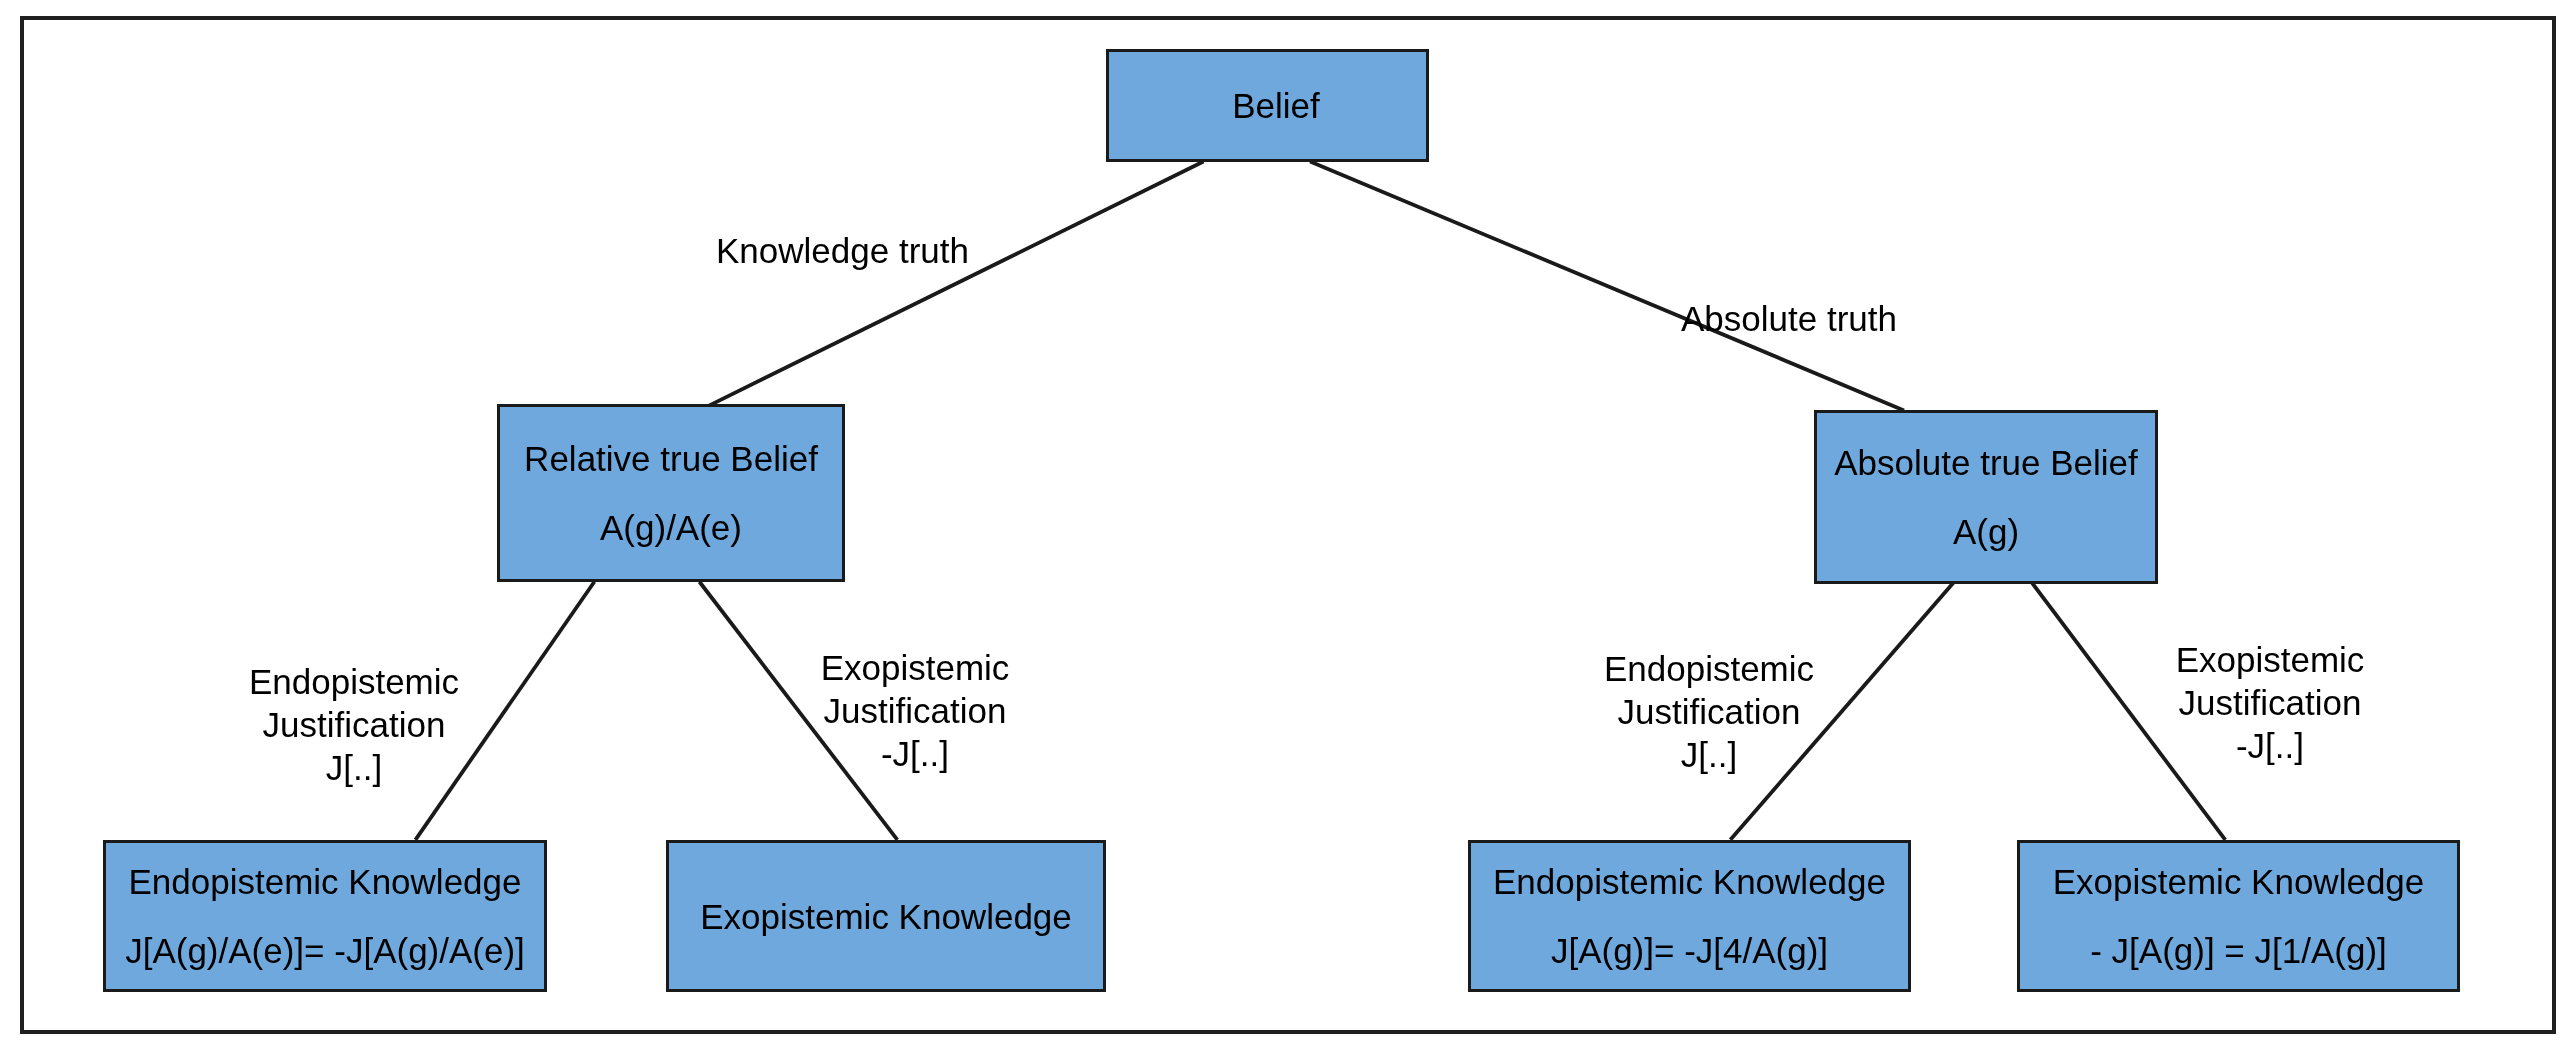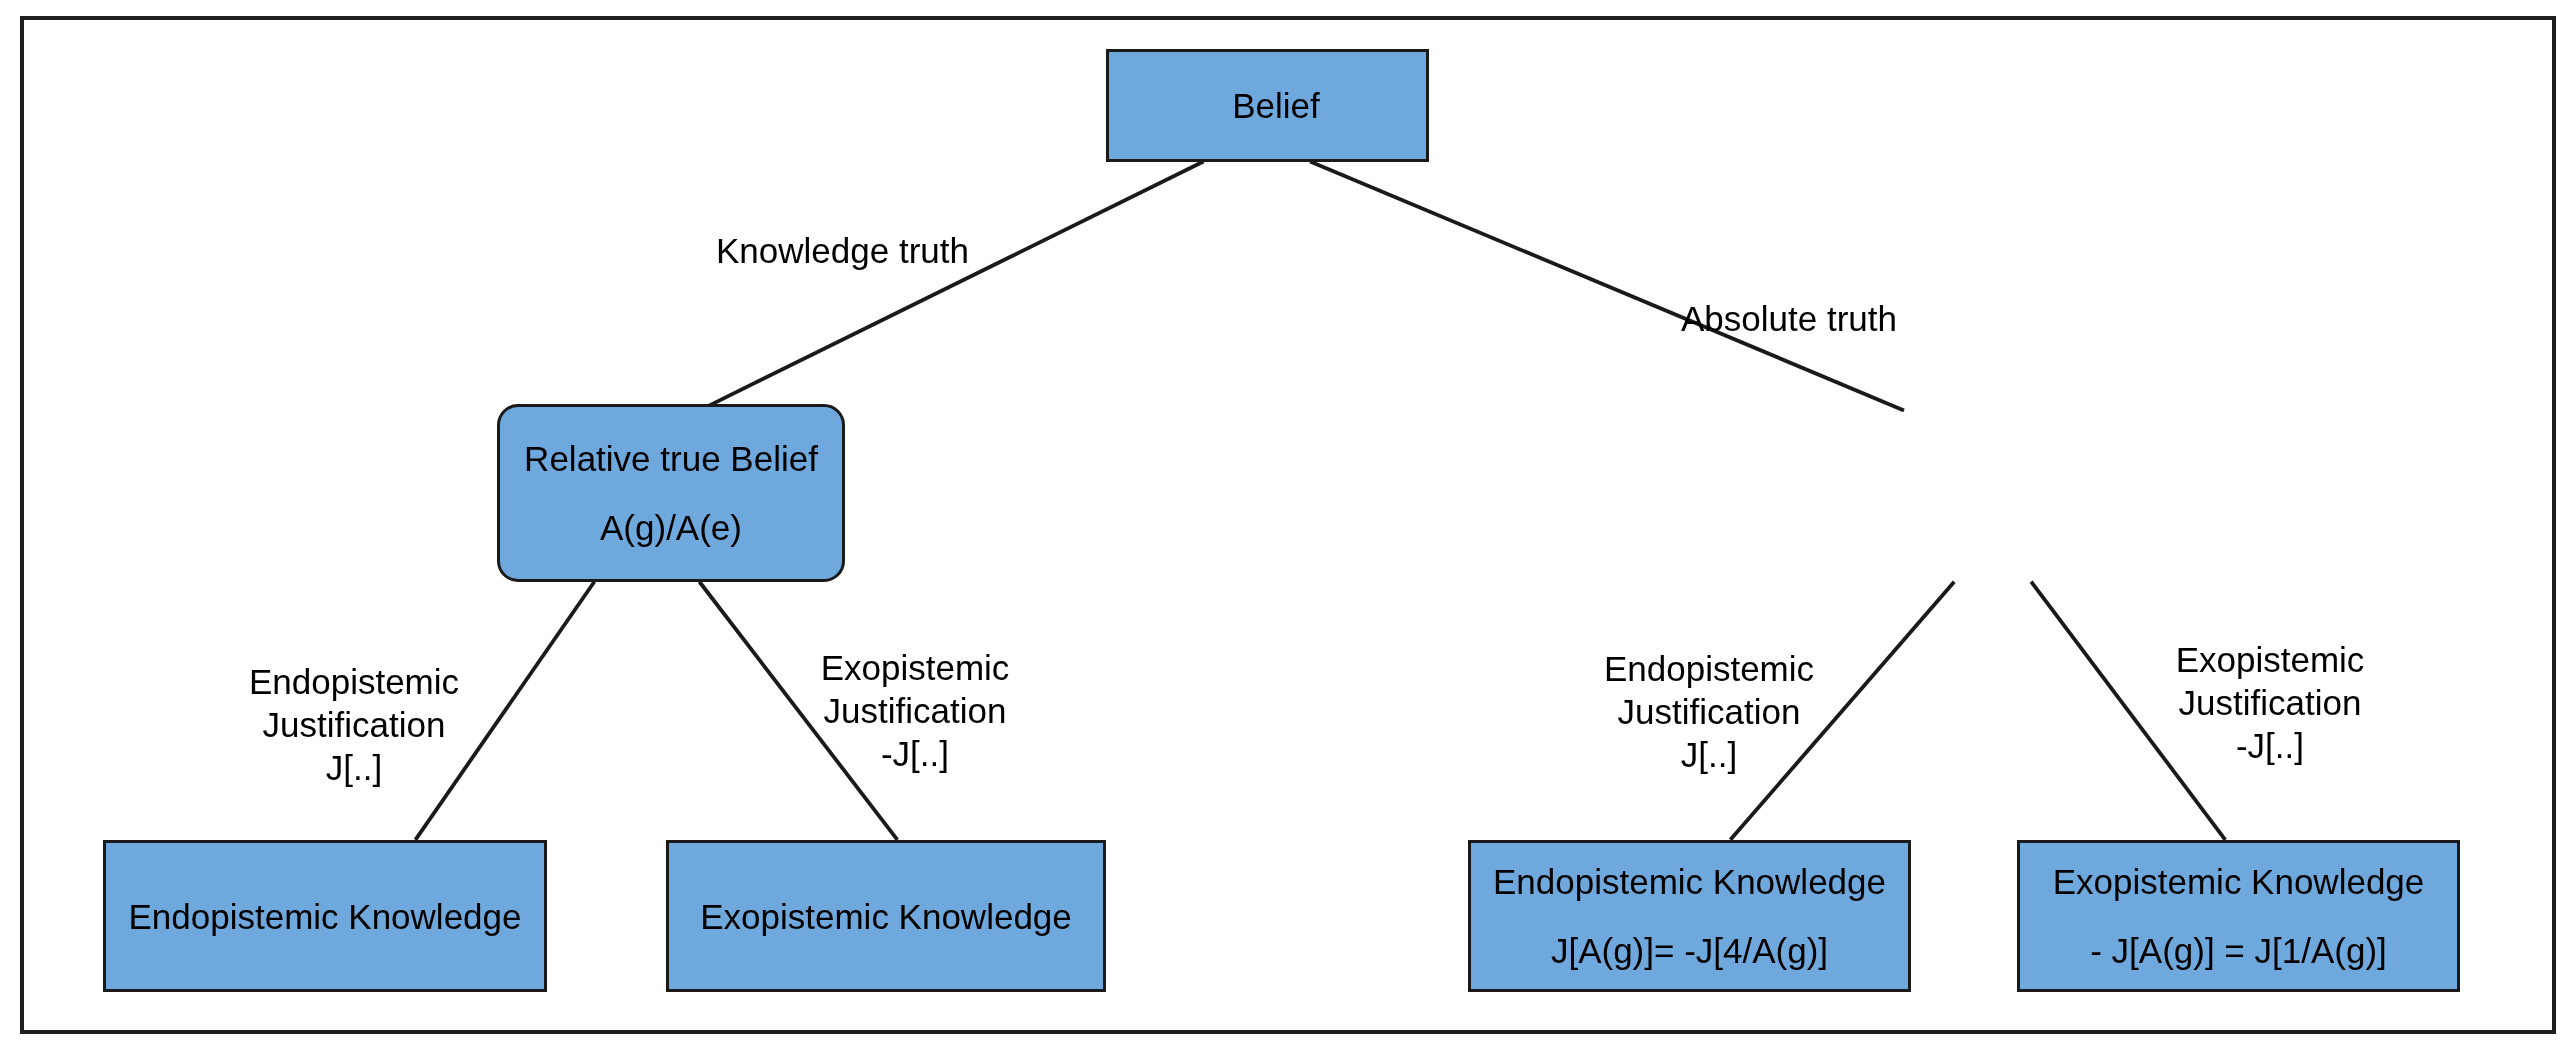--- a/index.html
+++ b/index.html
@@ -36,21 +36,21 @@
     white-space: nowrap;
   }
   .elabel {
     position: absolute;
     font-size: 35px;
     line-height: 43px;
     text-align: center;
     white-space: nowrap;
   }
   #node-belief { left: 1106px; top: 49px;  width: 323px; height: 113px; padding-left: 17px; }
-  #node-rel    { left: 497px;  top: 404px; width: 348px; height: 178px; border-radius: 21px; }
+  #node-rel    { left: 497px;  top: 404px; width: 348px; height: 178px; }
   #node-abs    { left: 1814px; top: 410px; width: 344px; height: 174px; }
   #node-k1     { left: 103px;  top: 840px; width: 444px; height: 152px; }
   #node-k2     { left: 666px;  top: 840px; width: 440px; height: 152px; }
   #node-k3     { left: 1468px; top: 840px; width: 443px; height: 152px; }
   #node-k4     { left: 2017px; top: 840px; width: 443px; height: 152px; }
   #lbl-rel-truth  { left: 716px;  top: 229px; width: 244px; }
   #lbl-abs-truth  { left: 1667px; top: 257px; width: 244px; margin-top: 40px; }
   #lbl-endo-left  { left: 232px;  top: 660px; width: 244px; }
   #lbl-exo-left   { left: 793px; top: 646px; width: 244px; }
   #lbl-endo-right { left: 1587px; top: 647px; width: 244px; }
@@ -74,23 +74,28 @@
 
   <div class="node" id="node-belief">
     <span>Belief</span>
   </div>
 
   <div class="node" id="node-rel">
     <span>Relative true Belief</span>
     <span>A(g)/A(e)</span>
   </div>
 
+  <div class="node" id="node-abs">
+    <span>Absolute true Belief</span>
+    <span>A(g)</span>
+  </div>
 
   <div class="node" id="node-k1">
     <span>Endopistemic Knowledge</span>
+    <span>J[A(g)/A(e)]= -J[A(g)/A(e)]</span>
   </div>
 
   <div class="node" id="node-k2">
     <span>Exopistemic Knowledge</span>
   </div>
 
   <div class="node" id="node-k3">
     <span>Endopistemic Knowledge</span>
     <span>J[A(g)]= -J[4/A(g)]</span>
   </div>

